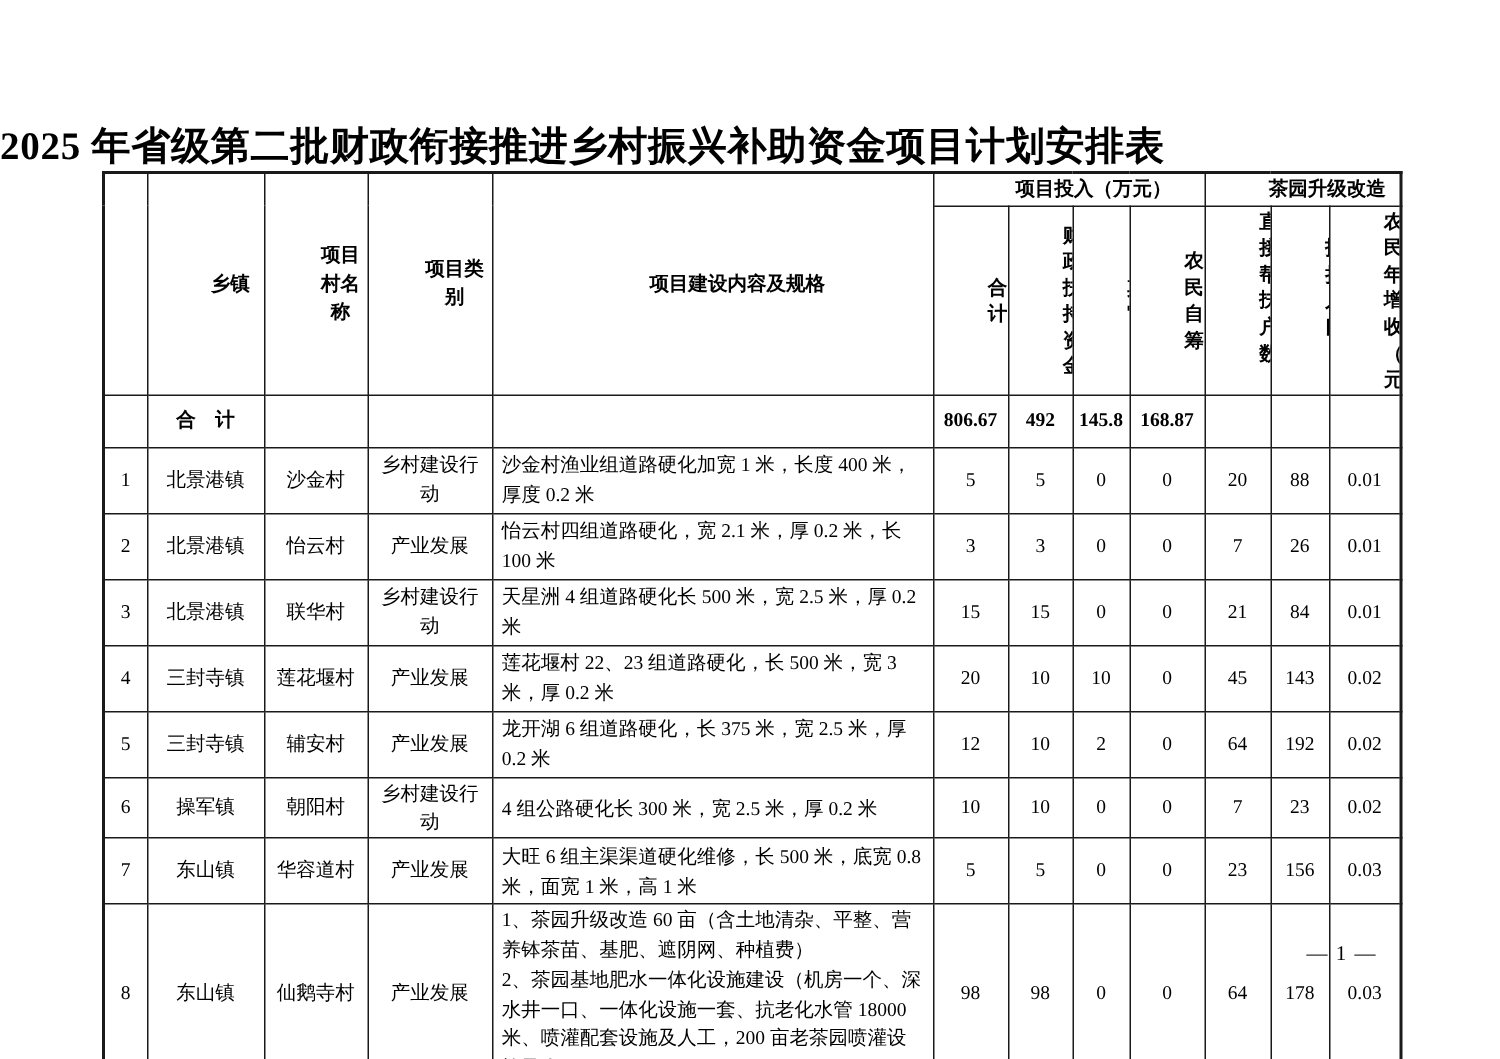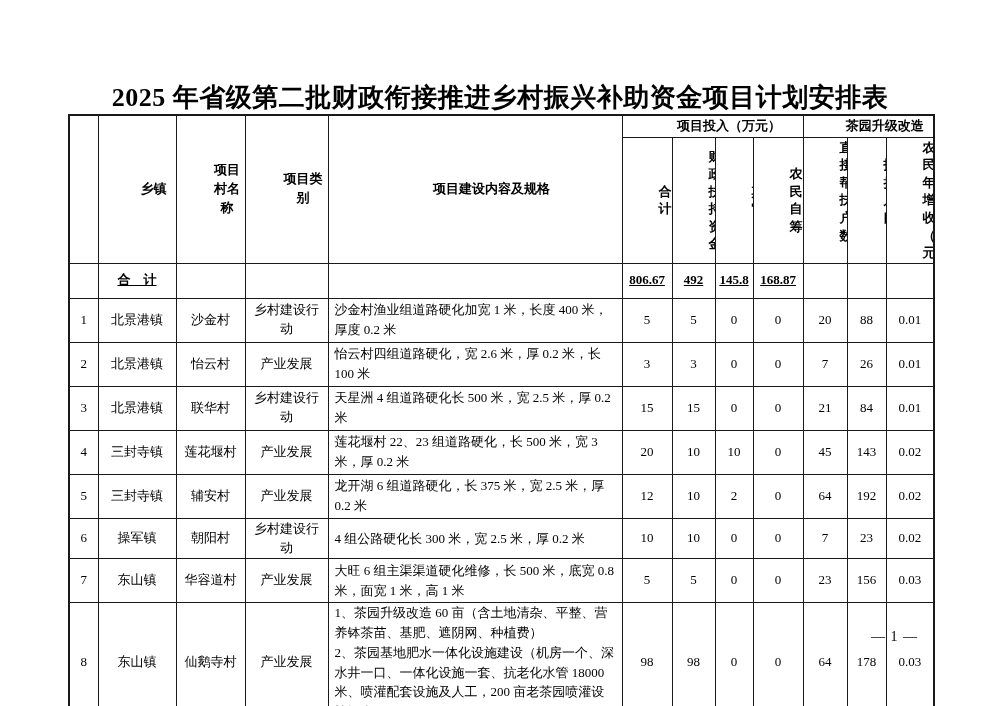--- a/index.html
+++ b/index.html
@@ -8,21 +8,21 @@
     background: #ffffff;
     font-family: "Liberation Serif", "DejaVu Serif", serif;
     color: #000;
     position: relative;
     overflow: hidden;
   }
   .doc-title {
     position: absolute;
     top: 80px; left: 0;
     width: 1000px;
-    text-align: center;
+    text-align: left;
     font-size: 26px;
     font-weight: bold;
     letter-spacing: 0.5px;
     white-space: nowrap;
   }
   table.main-table {
     position: absolute;
     top: 114px; left: 68px;
     width: 865px;
     border-collapse: collapse;
@@ -39,21 +39,21 @@
     overflow: hidden;
   }
   .main-table thead th {
     font-weight: bold;
     white-space: pre-line;
     padding-left: 36px;
   }
   .row-group-header { height: 21px; }
   .row-sub-header   { height: 53px; }
   .row-sub-header th { line-height: 1.35; }
-  .summary-row { height: 35px; text-decoration: underline; }
+  .summary-row { height: 35px; }
   .summary-row td { font-weight: bold; }
   #rows-body tr { height: 44px; }
   #rows-body tr:nth-child(6) { height: 39px; }
   td.cell-content {
     text-align: left;
     padding: 0 6px;
     line-height: 1.52;
     white-space: pre-line;
   }
   .page-number {
@@ -142,21 +142,21 @@
     <td>0</td>
     <td>20</td>
     <td>88</td>
     <td>0.01</td>
   </tr>
       <tr class="data-row">
     <td>2</td>
     <td>北景港镇</td>
     <td>怡云村</td>
     <td>产业发展</td>
-    <td class="cell-content">怡云村四组道路硬化，宽 2.6 米，厚 0.2 米，长 100 米</td>
+    <td class="cell-content">怡云村四组道路硬化，宽 2.1 米，厚 0.2 米，长 100 米</td>
     <td>3</td>
     <td>3</td>
     <td>0</td>
     <td>0</td>
     <td>7</td>
     <td>26</td>
     <td>0.01</td>
   </tr>
       <tr class="data-row">
     <td>3</td>

